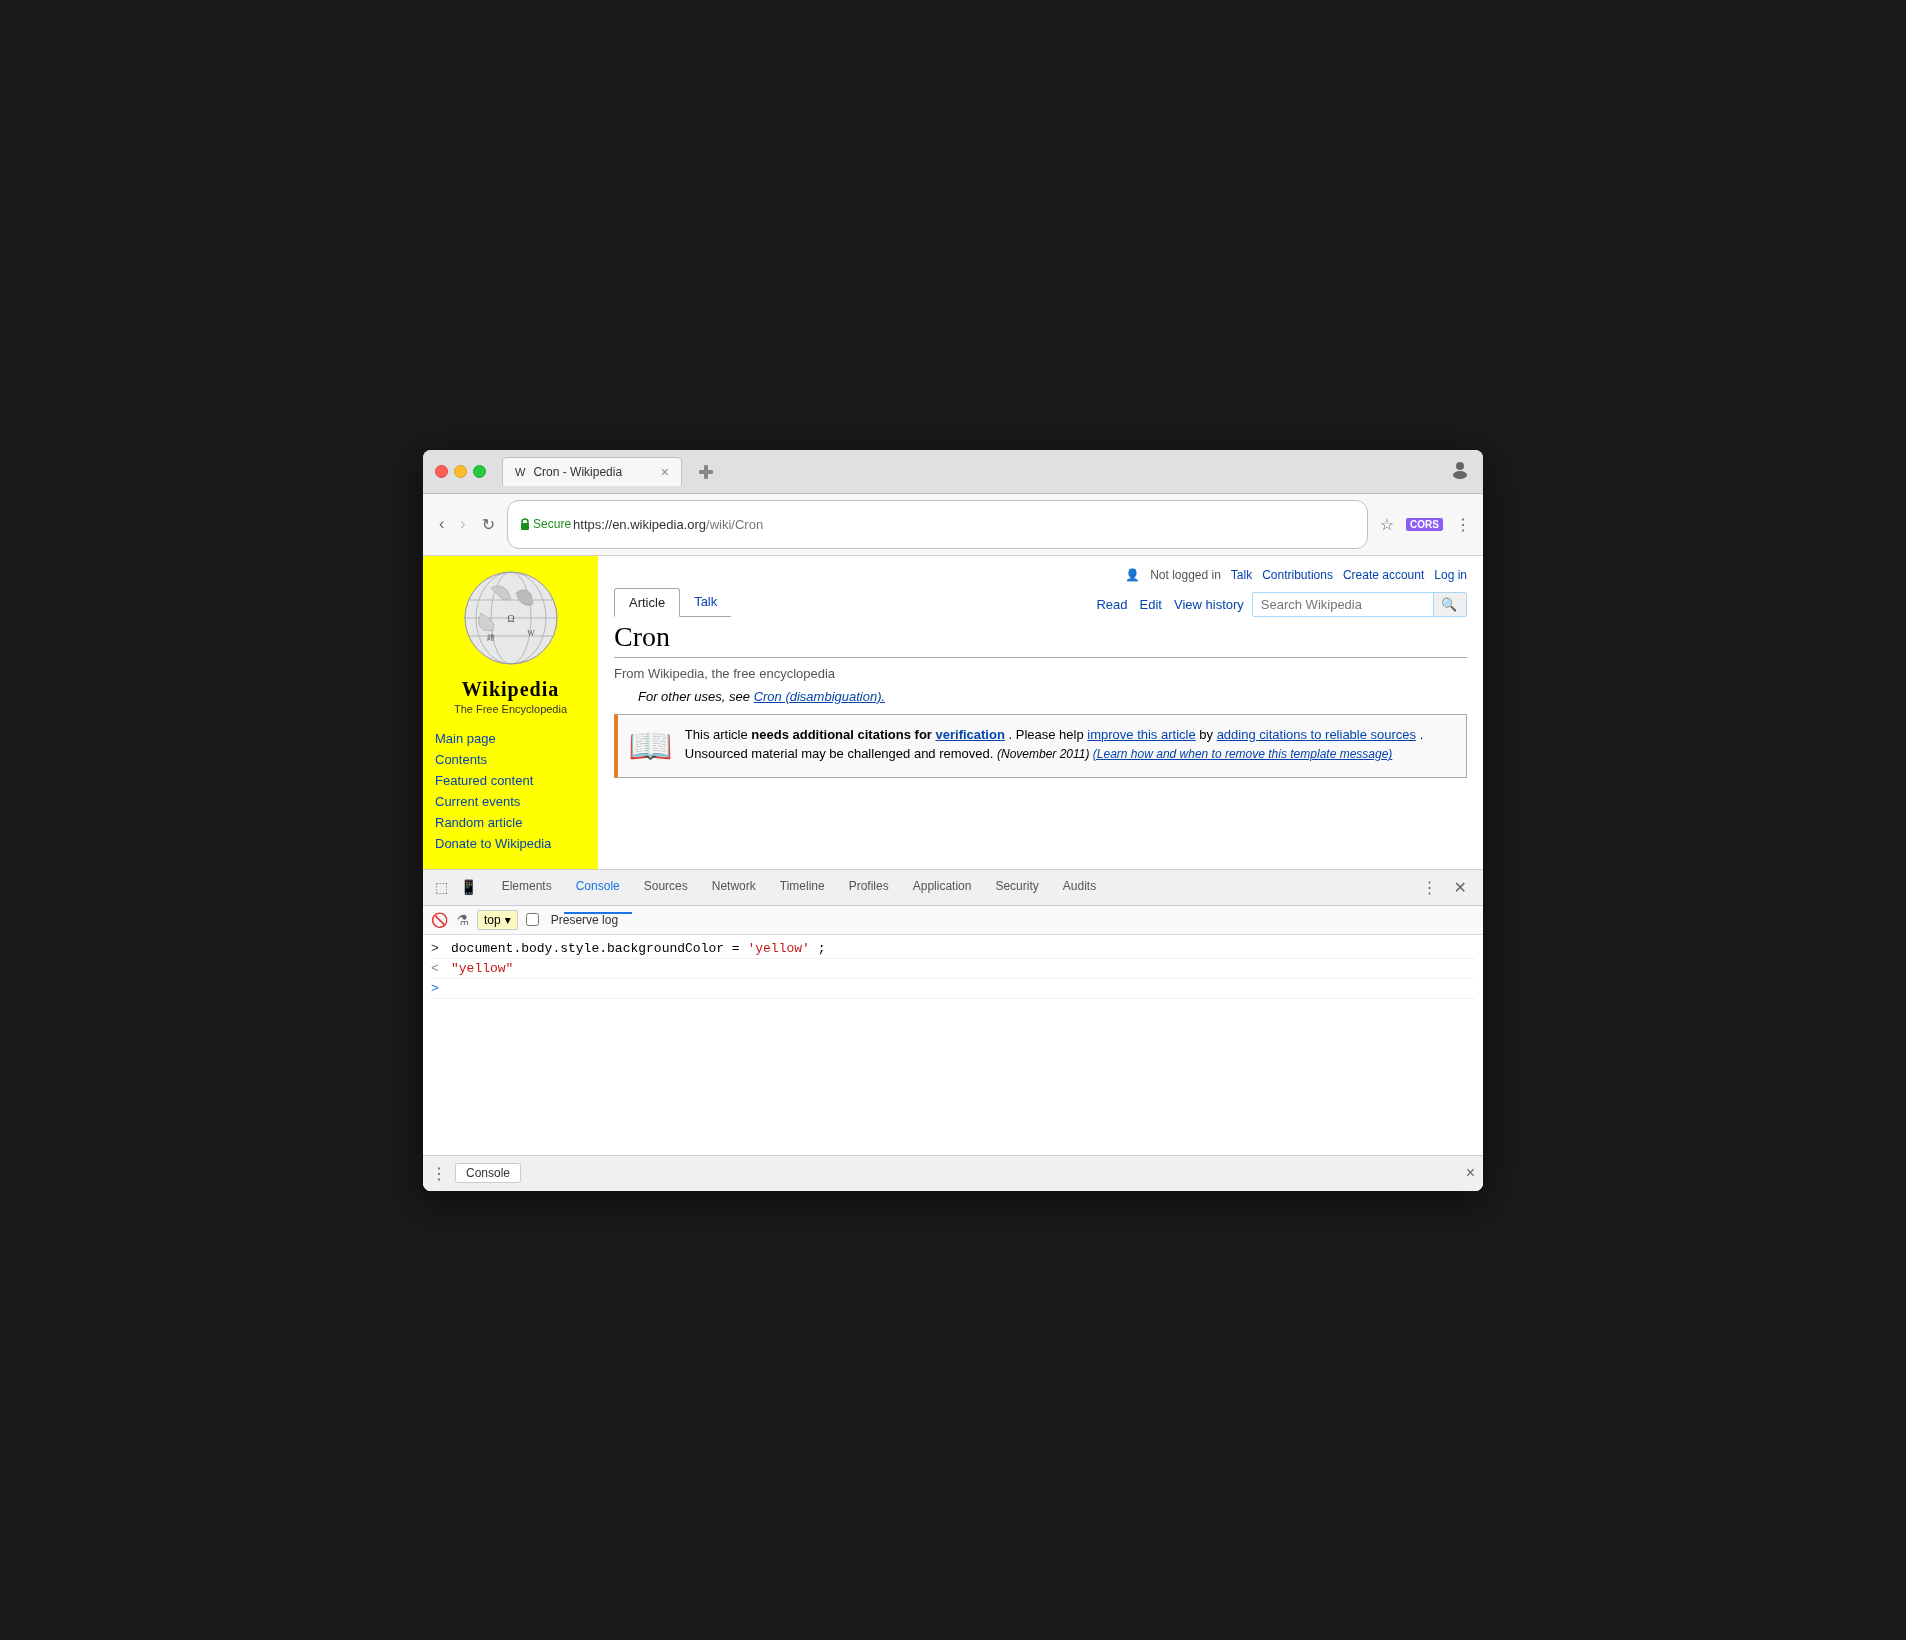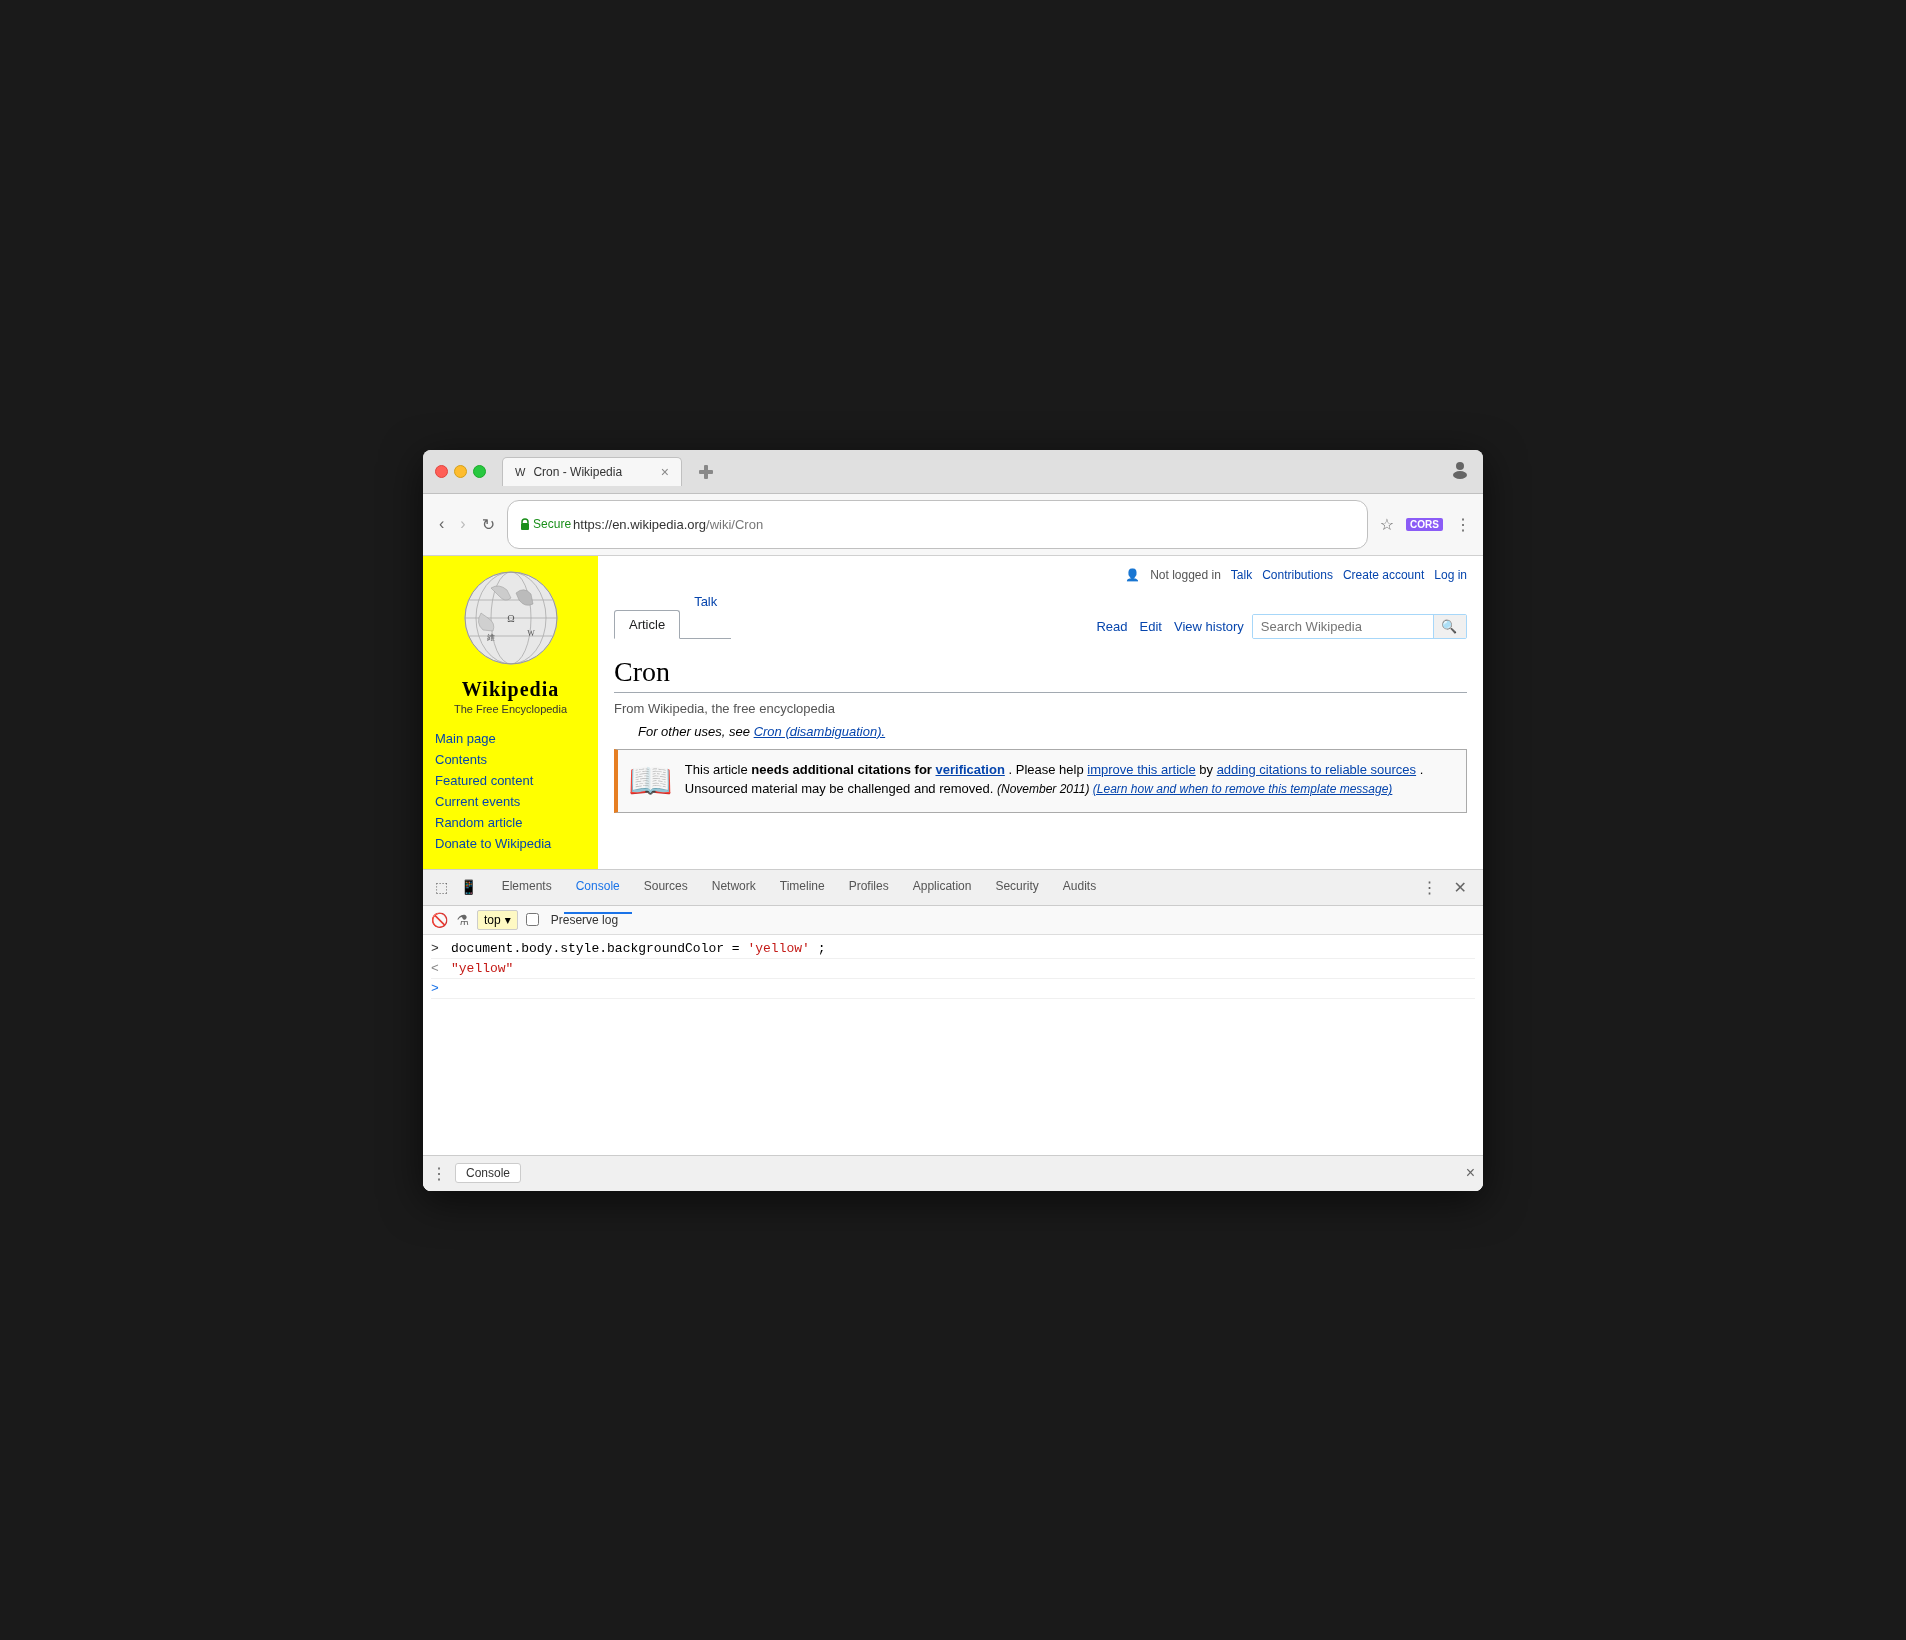--- a/index.html
+++ b/index.html
@@ -164,31 +164,30 @@
       cursor: pointer;
       color: #0645ad;
     }
     .wiki-article-tab.active {
       color: #202122;
       background: white;
       border: 1px solid #a2a9b1;
       border-bottom: 1px solid white;
       margin-bottom: -1px;
       border-radius: 3px 3px 0 0;
-      margin-top: 22px;
     }
 
     .wiki-page-title {
       font-family: 'Linux Libertine', Georgia, serif;
       font-size: 28px;
       font-weight: normal;
       border-bottom: 1px solid #a2a9b1;
       padding-bottom: 4px;
       margin-bottom: 8px;
-      margin-top: 17px;
+      margin-top: 4px;
     }
 
     .wiki-from { font-size: 13px; color: #555; margin-bottom: 8px; }
 
     .wiki-hatnote { font-style: italic; font-size: 13px; margin-bottom: 10px; margin-left: 24px; }
     .wiki-hatnote a { color: #0645ad; }
 
     .wiki-notice {
       border: 1px solid #aaa;
       background: #f9f9f9;

